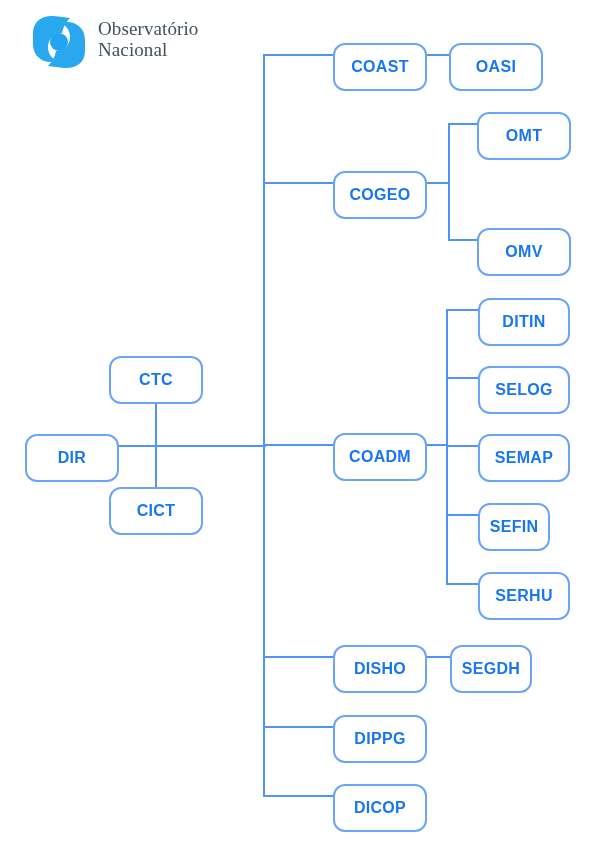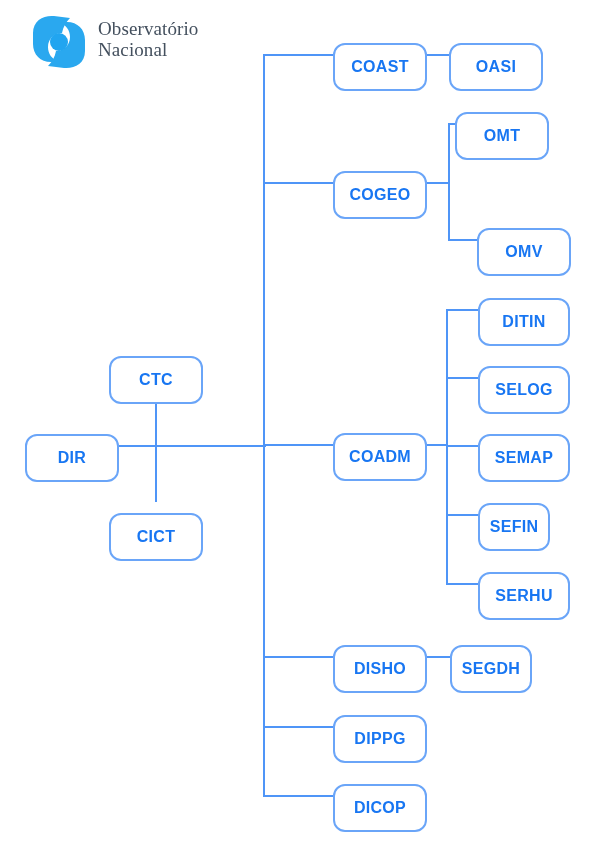--- a/index.html
+++ b/index.html
@@ -122,29 +122,29 @@
   <div class="ln ln-h" style="left:446px; top:445px; width:33px;"></div>
   <div class="ln ln-h" style="left:446px; top:514px; width:33px;"></div>
   <div class="ln ln-h" style="left:446px; top:583px; width:33px;"></div>
 
   <div class="ln ln-h" style="left:426px; top:656px; width:25px;"></div>
 
   <div class="node" style="left:25px;  top:422px; width:94px; height:48px;">DIR</div>
 
   <div class="node" style="left:109px; top:344px; width:94px; height:48px;">CTC</div>
 
-  <div class="node" style="left:109px; top:501px; width:94px; height:48px;">CICT</div>
+  <div class="node" style="left:109px; top:475px; width:94px; height:48px;">CICT</div>
 
   <div class="node" style="left:333px; top:31px;  width:94px; height:48px;">COAST</div>
 
   <div class="node" style="left:449px; top:31px;  width:94px; height:48px;">OASI</div>
 
   <div class="node" style="left:333px; top:159px; width:94px; height:48px;">COGEO</div>
 
-  <div class="node" style="left:455px; top:100px; width:94px; height:48px;">OMT</div>
+  <div class="node" style="left:477px; top:100px; width:94px; height:48px;">OMT</div>
 
   <div class="node" style="left:477px; top:216px; width:94px; height:48px;">OMV</div>
 
   <div class="node" style="left:333px; top:421px; width:94px; height:48px;">COADM</div>
 
   <div class="node" style="left:478px; top:286px; width:92px; height:48px;">DITIN</div>
 
   <div class="node" style="left:478px; top:354px; width:92px; height:48px;text-align:center;">SELOG</div>
 
   <div class="node" style="left:478px; top:422px; width:92px; height:48px;">SEMAP</div>

